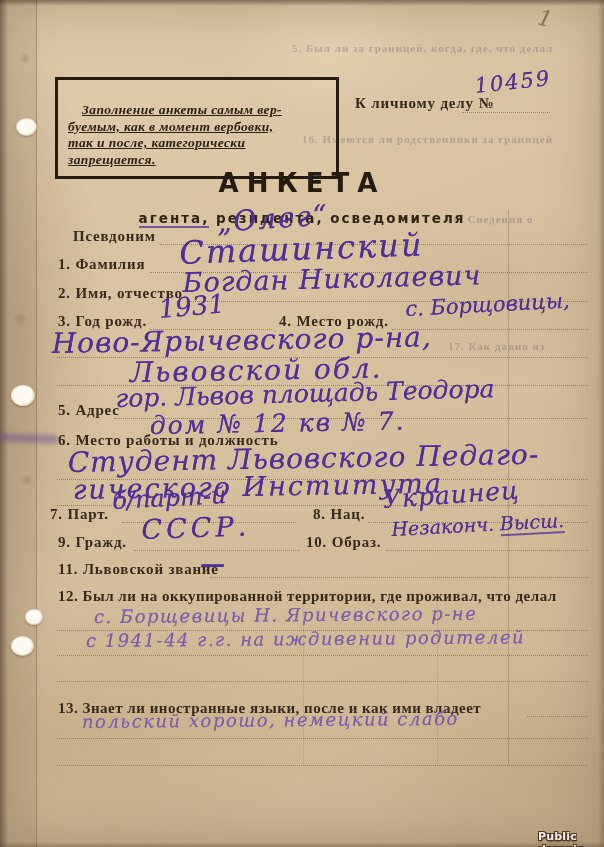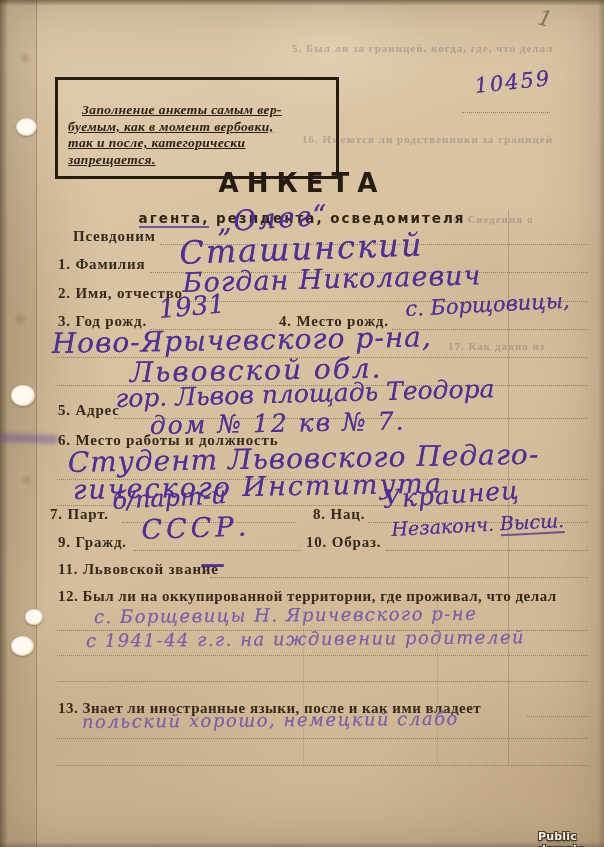--- a/index.html
+++ b/index.html
@@ -88,20 +88,21 @@
 
   <div class="pencil">1</div>
 
   <div class="stamp">
     <p>Заполнение анкеты самым вер-</p>
     <p>буемым, как в момент вербовки,</p>
     <p>так и после, категорически</p>
     <p>запрещается.</p>
   </div>
 
+  <div class="lbl" style="left:355px;top:95px;">К личному делу №</div>
   <div class="dots" style="left:462px;top:112px;width:88px;"></div>
   <div class="hw" style="left:476px;top:74px;font-size:21px;transform:rotate(-6deg);letter-spacing:2px;">10459</div>
 
   <div class="title-block">
     <div class="title-main">АНКЕТА</div>
     <div class="title-sub"><span class="u-ink">агента,</span><span> резидента, осведомителя</span></div>
   </div>
 
   <div class="lbl" style="left:73px;top:228px;">Псевдоним</div>
   <div class="dots" style="left:160px;top:244px;width:428px;"></div>

